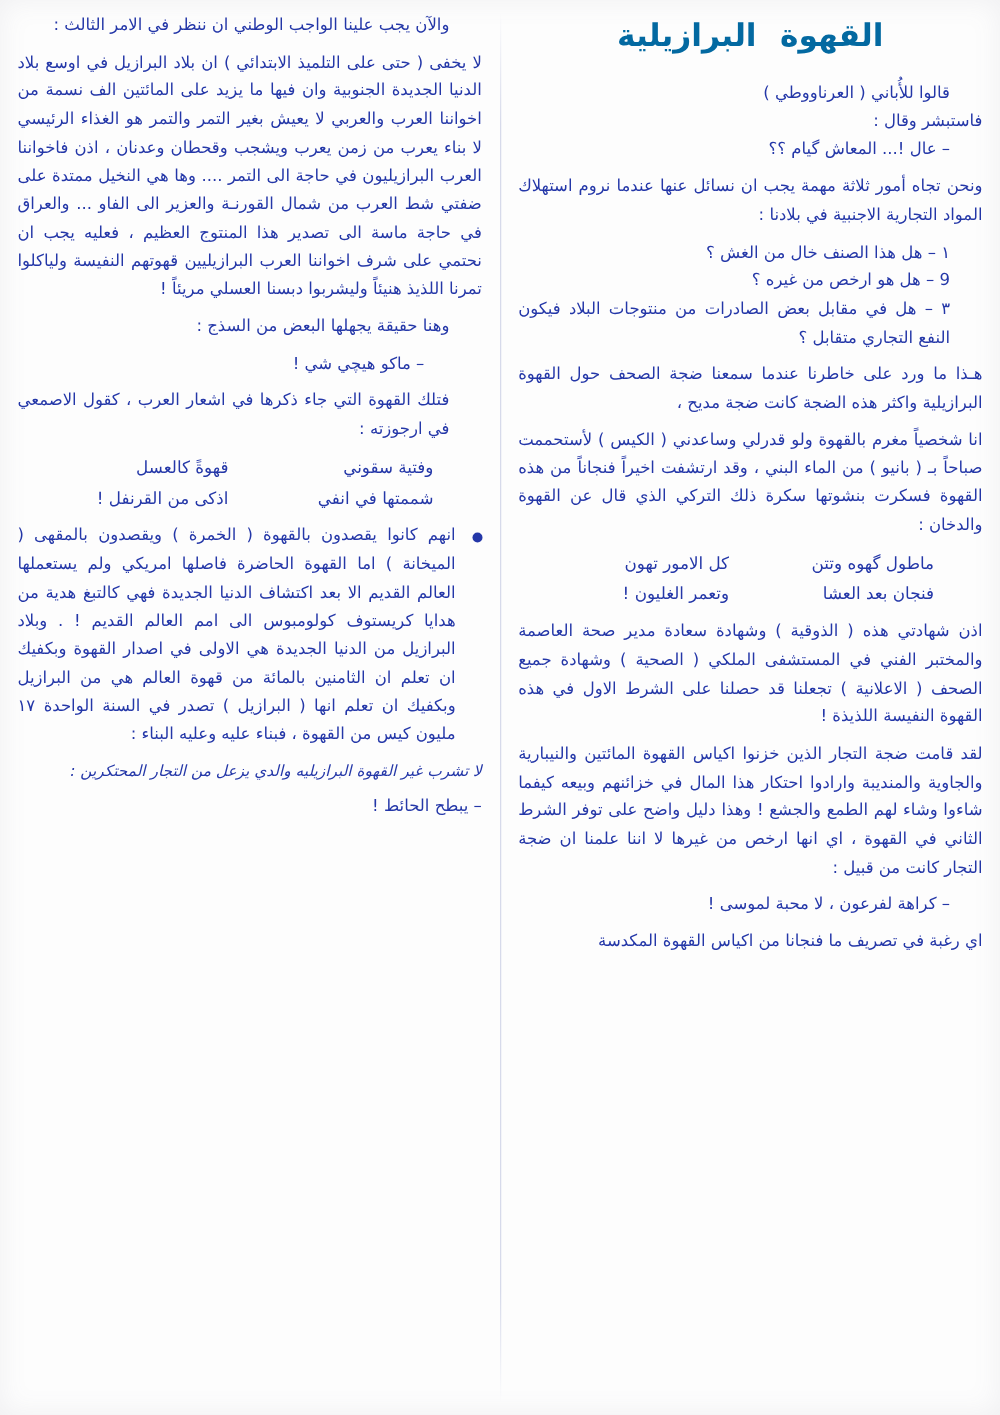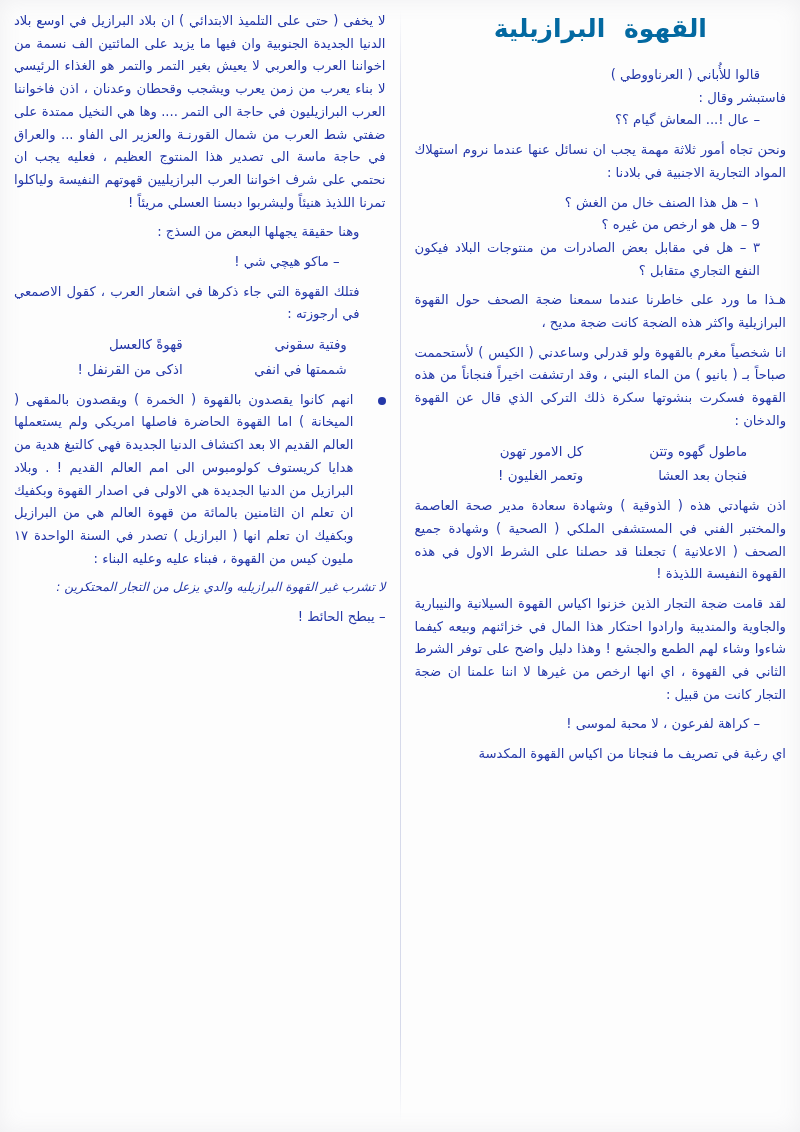--- a/index.html
+++ b/index.html
@@ -72,21 +72,21 @@
   }
   .ln.indent { padding-right: 26px; }
   .ln.indent2 { padding-right: 46px; }
   .ln.end { text-align: left; }
   .ln.small { font-size: 12.3px; font-style: italic; }
   .block { margin-bottom: 7px; }
   .bullet-row {
     display: flex;
     flex-direction: row;
     align-items: flex-start;
-    gap: 22px;
+    gap: 11px;
   }
   .bullet-dot {
     flex: 0 0 auto;
     width: 8px;
     height: 8px;
     border-radius: 50%;
     background: #2437a8;
     margin-top: 8px;
     margin-left: 2px;
   }
@@ -150,36 +150,39 @@
           <span class="h-a">فنجان بعد العشا</span>
           <span class="h-b">وتعمر الغليون !</span>
         </div>
       </div>
 
       <div class="block">
         <div class="ln">اذن شهادتي هذه ( الذوقية ) وشهادة سعادة مدير صحة العاصمة والمختبر الفني في المستشفى الملكي ( الصحية ) وشهادة جميع الصحف ( الاعلانية ) تجعلنا قد حصلنا على الشرط الاول في هذه القهوة النفيسة اللذيذة !</div>
       </div>
 
       <div class="block">
-        <div class="ln">لقد قامت ضجة التجار الذين خزنوا اكياس القهوة السيلانية والنيبارية والجاوية والمنديبة وارادوا احتكار هذا المال في خزائنهم وبيعه كيفما شاءوا وشاء لهم الطمع والجشع ! وهذا دليل واضح على توفر الشرط الثاني في القهوة ، اي انها ارخص من غيرها لا اننا علمنا ان ضجة التجار كانت من قبيل :</div>
+        <div class="ln">لقد قامت ضجة التجار الذين خزنوا اكياس القهوة المائتين والنيبارية والجاوية والمنديبة وارادوا احتكار هذا المال في خزائنهم وبيعه كيفما شاءوا وشاء لهم الطمع والجشع ! وهذا دليل واضح على توفر الشرط الثاني في القهوة ، اي انها ارخص من غيرها لا اننا علمنا ان ضجة التجار كانت من قبيل :</div>
       </div>
 
       <div class="block">
         <div class="ln indent">– كراهة لفرعون ، لا محبة لموسى !</div>
       </div>
 
       <div class="block">
         <div class="ln">اي رغبة في تصريف ما فنجانا من اكياس القهوة المكدسة</div>
       </div>
     </div>
 
     <div class="divider"></div>
 
     <div class="col col-left">
 
+      <div class="block">
+        <div class="ln indent">والآن يجب علينا الواجب الوطني ان ننظر في الامر الثالث :</div>
+      </div>
 
       <div class="block">
         <div class="ln">لا يخفى ( حتى على التلميذ الابتدائي ) ان بلاد البرازيل في اوسع بلاد الدنيا الجديدة الجنوبية وان فيها ما يزيد على المائتين الف نسمة من اخواننا العرب والعربي لا يعيش بغير التمر والتمر هو الغذاء الرئيسي لا بناء يعرب من زمن يعرب ويشجب وقحطان وعدنان ، اذن فاخواننا العرب البرازيليون في حاجة الى التمر .... وها هي النخيل ممتدة على ضفتي شط العرب من شمال القورنـة والعزير الى الفاو ... والعراق في حاجة ماسة الى تصدير هذا المنتوج العظيم ، فعليه يجب ان نحتمي على شرف اخواننا العرب البرازيليين قهوتهم النفيسة ولياكلوا تمرنا اللذيذ هنيئاً وليشربوا دبسنا العسلي مريئاً !</div>
       </div>
 
       <div class="block">
         <div class="ln indent">وهنا حقيقة يجهلها البعض من السذج :</div>
       </div>
 
 

